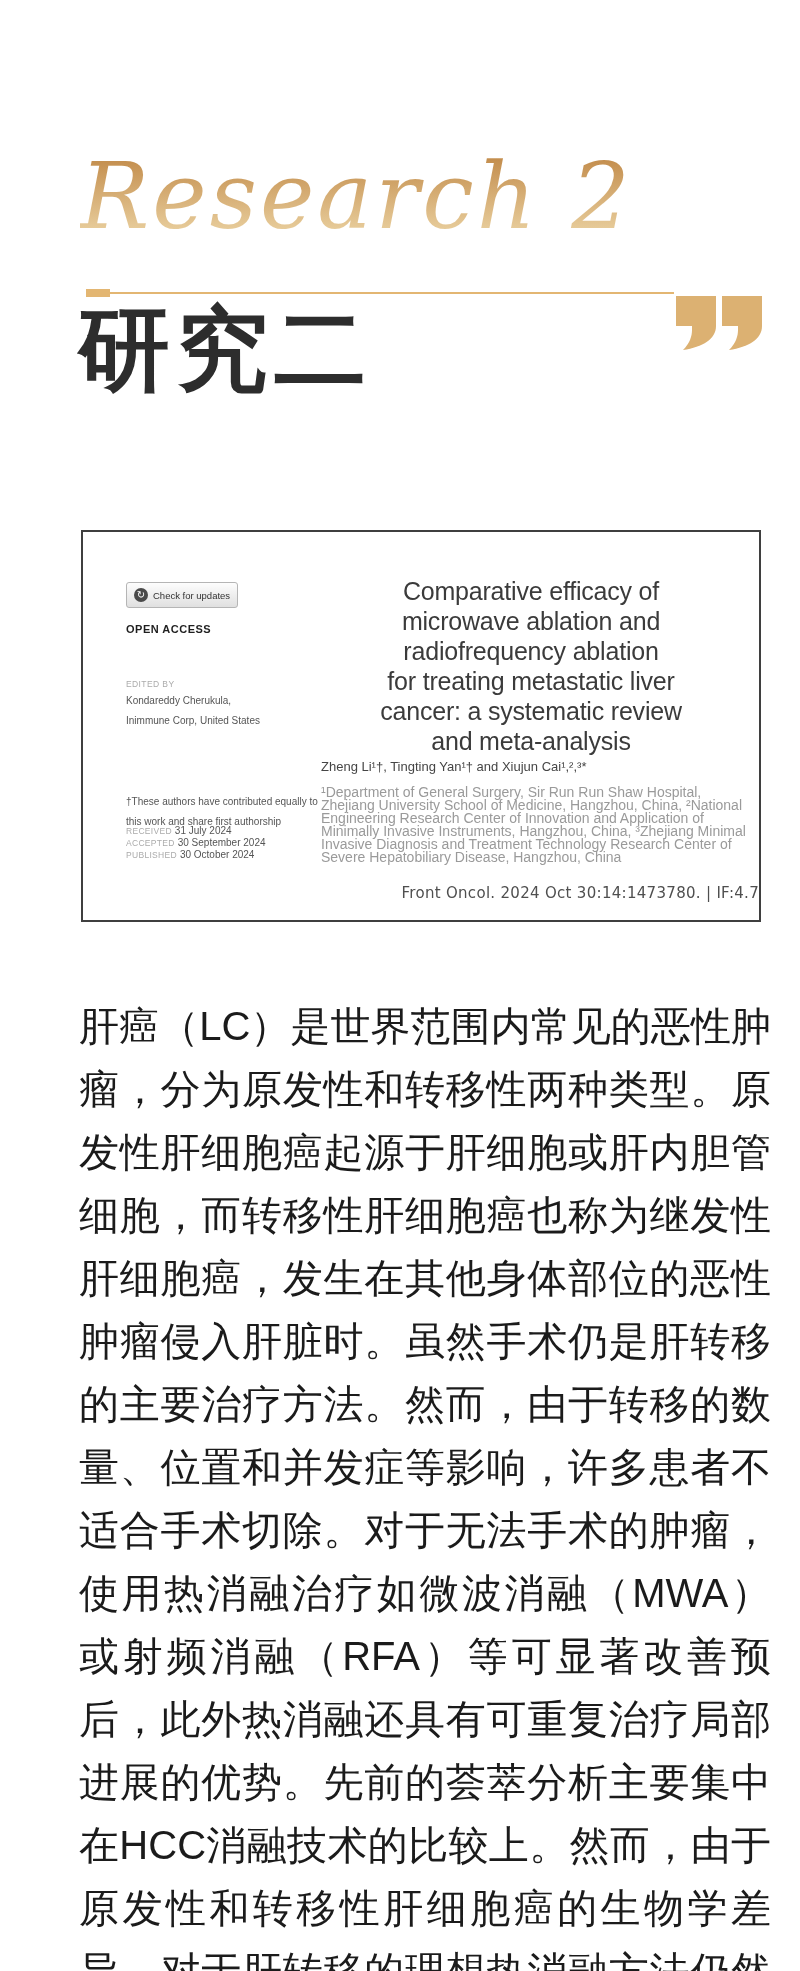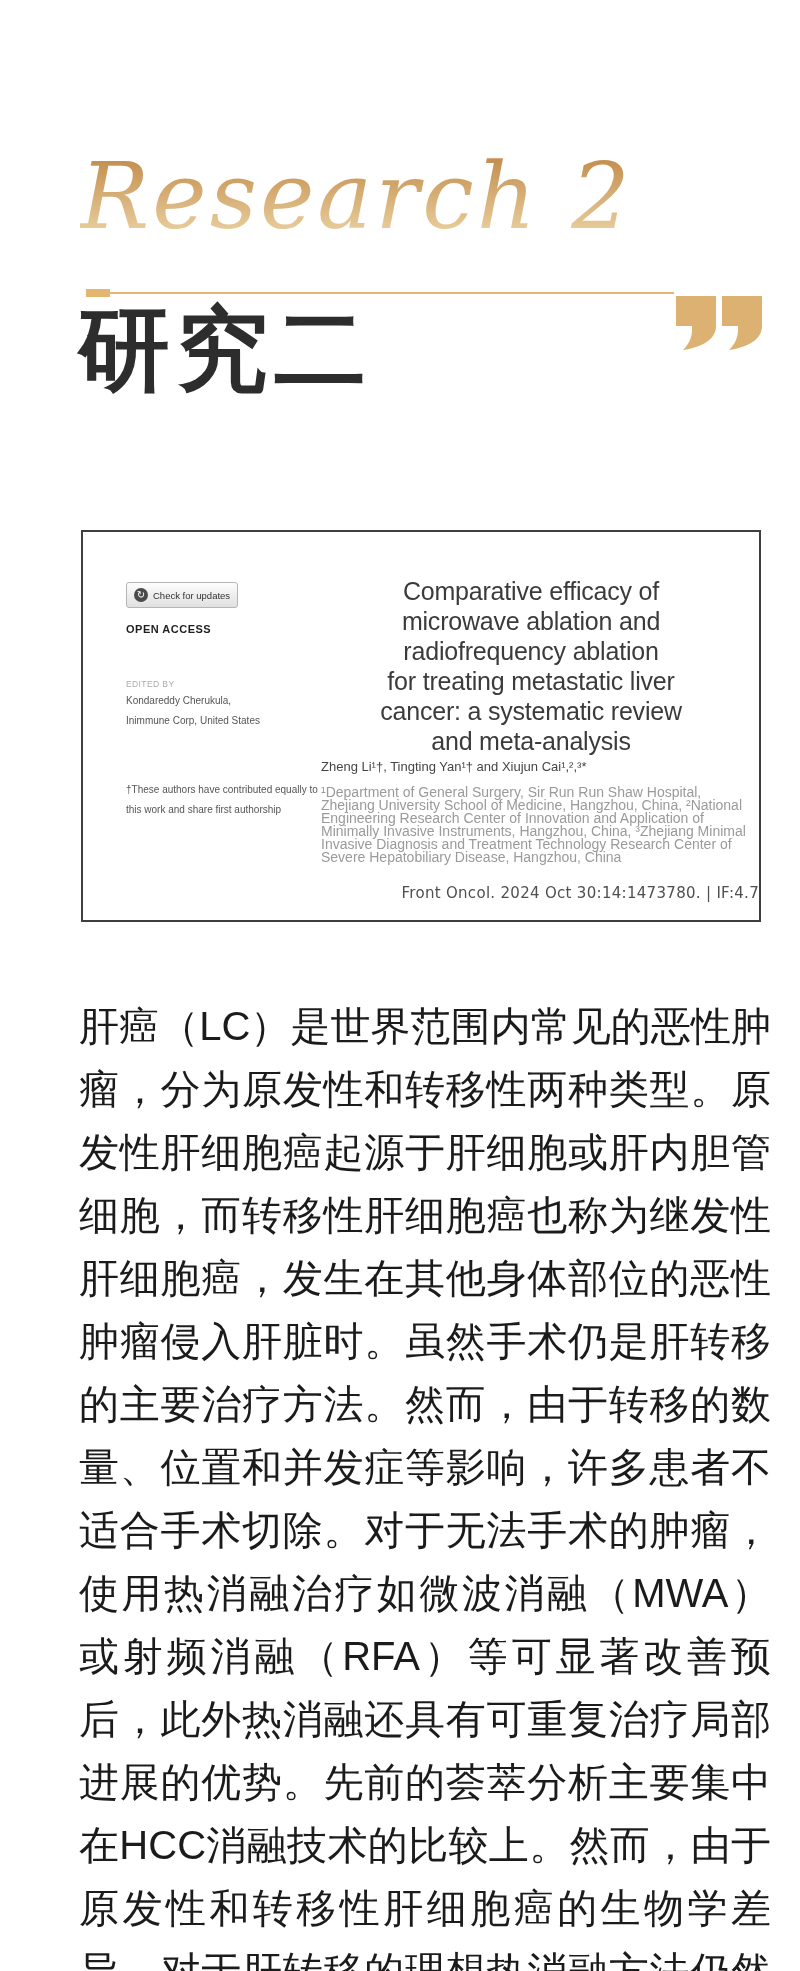--- a/index.html
+++ b/index.html
@@ -47,21 +47,21 @@
   .badge-label { font-size:9.5px; font-weight:400; color:#333333; white-space:nowrap; }
 
   .open-access { position:absolute; left:43px; top:91px; font-size:11px; font-weight:700; color:#1F1F1F; letter-spacing:0.5px; }
 
   .meta { position:absolute; left:43px; width:198px; }
   .meta-label { font-size:8.5px; color:#ABABAB; letter-spacing:0.4px; margin-bottom:2px;margin-top:36px; }
   .meta-text  { font-size:10px; line-height:20px; color:#555555; white-space:pre-line; }
   .meta.edited   { top:111px; }
   .meta.reviewed { top:149px; }
   .meta.corr     { top:217px; }
-  .meta.contrib  { top:248px; }
+  .meta.contrib  { top:260px; }
   .meta.dates    { top:293px; }
   .email-row { display:flex; align-items:center; gap:4px; margin-top:1px; }
   .envelope-icon { font-size:10px; color:#777777; line-height:1; }
   .email-text { font-size:10px; color:#555555; }
   .date-row { font-size:10px; line-height:12px; color:#555555; white-space:nowrap; }
   .date-label { font-size:8.5px; color:#ABABAB; letter-spacing:0.3px; margin-right:3px; }
 
   .paper-title {
     position:absolute; left:238px; top:44px; margin:0; width:420px;
     font-size:25px; line-height:30px; font-weight:500; color:#3B3B3B;
@@ -115,20 +115,31 @@
       <div class="meta-text">Kondareddy Cherukula,
 Inimmune Corp, United States</div>
     </div>
 
 
 
     <div class="meta contrib">
       <div class="meta-text">†These authors have contributed equally to this work and share first authorship</div>
     </div>
 
+    <div class="meta dates">
+      <div class="date-row">
+        <span class="date-label">RECEIVED</span><span>31 July 2024</span>
+      </div>
+      <div class="date-row">
+        <span class="date-label">ACCEPTED</span><span>30 September 2024</span>
+      </div>
+      <div class="date-row">
+        <span class="date-label">PUBLISHED</span><span>30 October 2024</span>
+      </div>
+    </div>
 
     <h2 class="paper-title">Comparative efficacy of
 microwave ablation and
 radiofrequency ablation
 for treating metastatic liver
 cancer: a systematic review
 and meta-analysis</h2>
     <div class="authors">Zheng Li¹†, Tingting Yan¹† and Xiujun Cai¹,²,³*</div>
     <div class="affiliations">¹Department of General Surgery, Sir Run Run Shaw Hospital, Zhejiang University School of Medicine, Hangzhou, China, ²National Engineering Research Center of Innovation and Application of Minimally Invasive Instruments, Hangzhou, China, ³Zhejiang Minimal Invasive Diagnosis and Treatment Technology Research Center of Severe Hepatobiliary Disease, Hangzhou, China</div>
     <div class="citation">Front Oncol. 2024 Oct 30:14:1473780. | IF:4.7</div>

